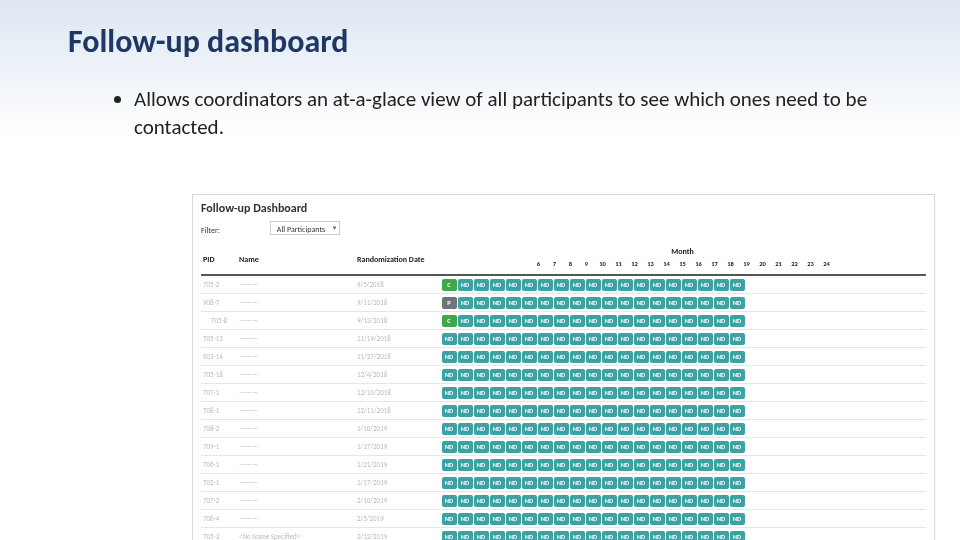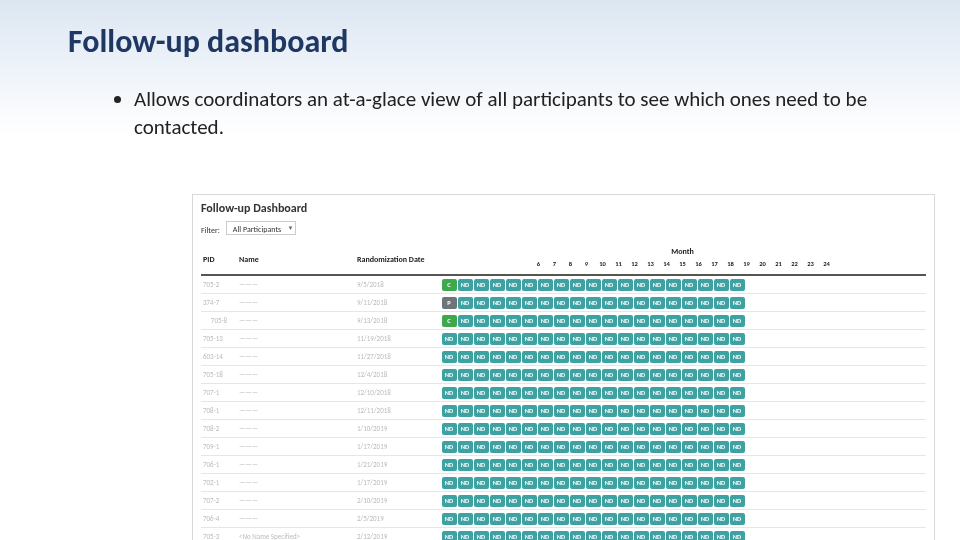--- a/index.html
+++ b/index.html
@@ -52,20 +52,21 @@
   }
   .filter-label { font-size: 8px; color:#333; }
   .filter-select {
     border: 1px solid #ccc;
     background: #fff;
     font-size: 8px;
     padding: 2px 14px 2px 6px;
     position: relative;
     height: 14px;
     line-height: 10px;
+    margin-left: 44px;
   }
   .filter-select::after {
     content: "▾";
     position: absolute;
     right: 3px;
     top: 1px;
     font-size: 7px;
     color: #666;
   }
   table.main {
@@ -155,21 +156,21 @@
       </tr>
     </thead>
     <tbody id="rows-body">
         <tr>
           <td class="pid" style="filter: blur(0.6px);">705-2</td>
           <td class="name">———</td>
           <td class="date">9/5/2018</td>
           <td style="text-align: left;"><span class="cell c">C</span><span class="cell nd">ND</span><span class="cell nd">ND</span><span class="cell nd">ND</span><span class="cell nd">ND</span><span class="cell nd">ND</span><span class="cell nd">ND</span><span class="cell nd">ND</span><span class="cell nd">ND</span><span class="cell nd">ND</span><span class="cell nd">ND</span><span class="cell nd">ND</span><span class="cell nd">ND</span><span class="cell nd">ND</span><span class="cell nd">ND</span><span class="cell nd">ND</span><span class="cell nd">ND</span><span class="cell nd">ND</span><span class="cell nd">ND</span></td>
         </tr>
         <tr>
-          <td class="pid" style="filter: blur(0.6px);">374-7</td>
+          <td class="pid" style="filter: blur(0.6px);">908-7</td>
           <td class="name">———</td>
           <td class="date">9/11/2018</td>
           <td style="text-align: left;"><span class="cell p">P</span><span class="cell nd">ND</span><span class="cell nd">ND</span><span class="cell nd">ND</span><span class="cell nd">ND</span><span class="cell nd">ND</span><span class="cell nd">ND</span><span class="cell nd">ND</span><span class="cell nd">ND</span><span class="cell nd">ND</span><span class="cell nd">ND</span><span class="cell nd">ND</span><span class="cell nd">ND</span><span class="cell nd">ND</span><span class="cell nd">ND</span><span class="cell nd">ND</span><span class="cell nd">ND</span><span class="cell nd">ND</span><span class="cell nd">ND</span></td>
         </tr>
         <tr>
           <td class="pid" style="filter: blur(0.6px); text-align: center;">705-8</td>
           <td class="name">———</td>
           <td class="date">9/13/2018</td>
           <td style="text-align: left;"><span class="cell c">C</span><span class="cell nd">ND</span><span class="cell nd">ND</span><span class="cell nd">ND</span><span class="cell nd">ND</span><span class="cell nd">ND</span><span class="cell nd">ND</span><span class="cell nd">ND</span><span class="cell nd">ND</span><span class="cell nd">ND</span><span class="cell nd">ND</span><span class="cell nd">ND</span><span class="cell nd">ND</span><span class="cell nd">ND</span><span class="cell nd">ND</span><span class="cell nd">ND</span><span class="cell nd">ND</span><span class="cell nd">ND</span><span class="cell nd">ND</span></td>
         </tr>

